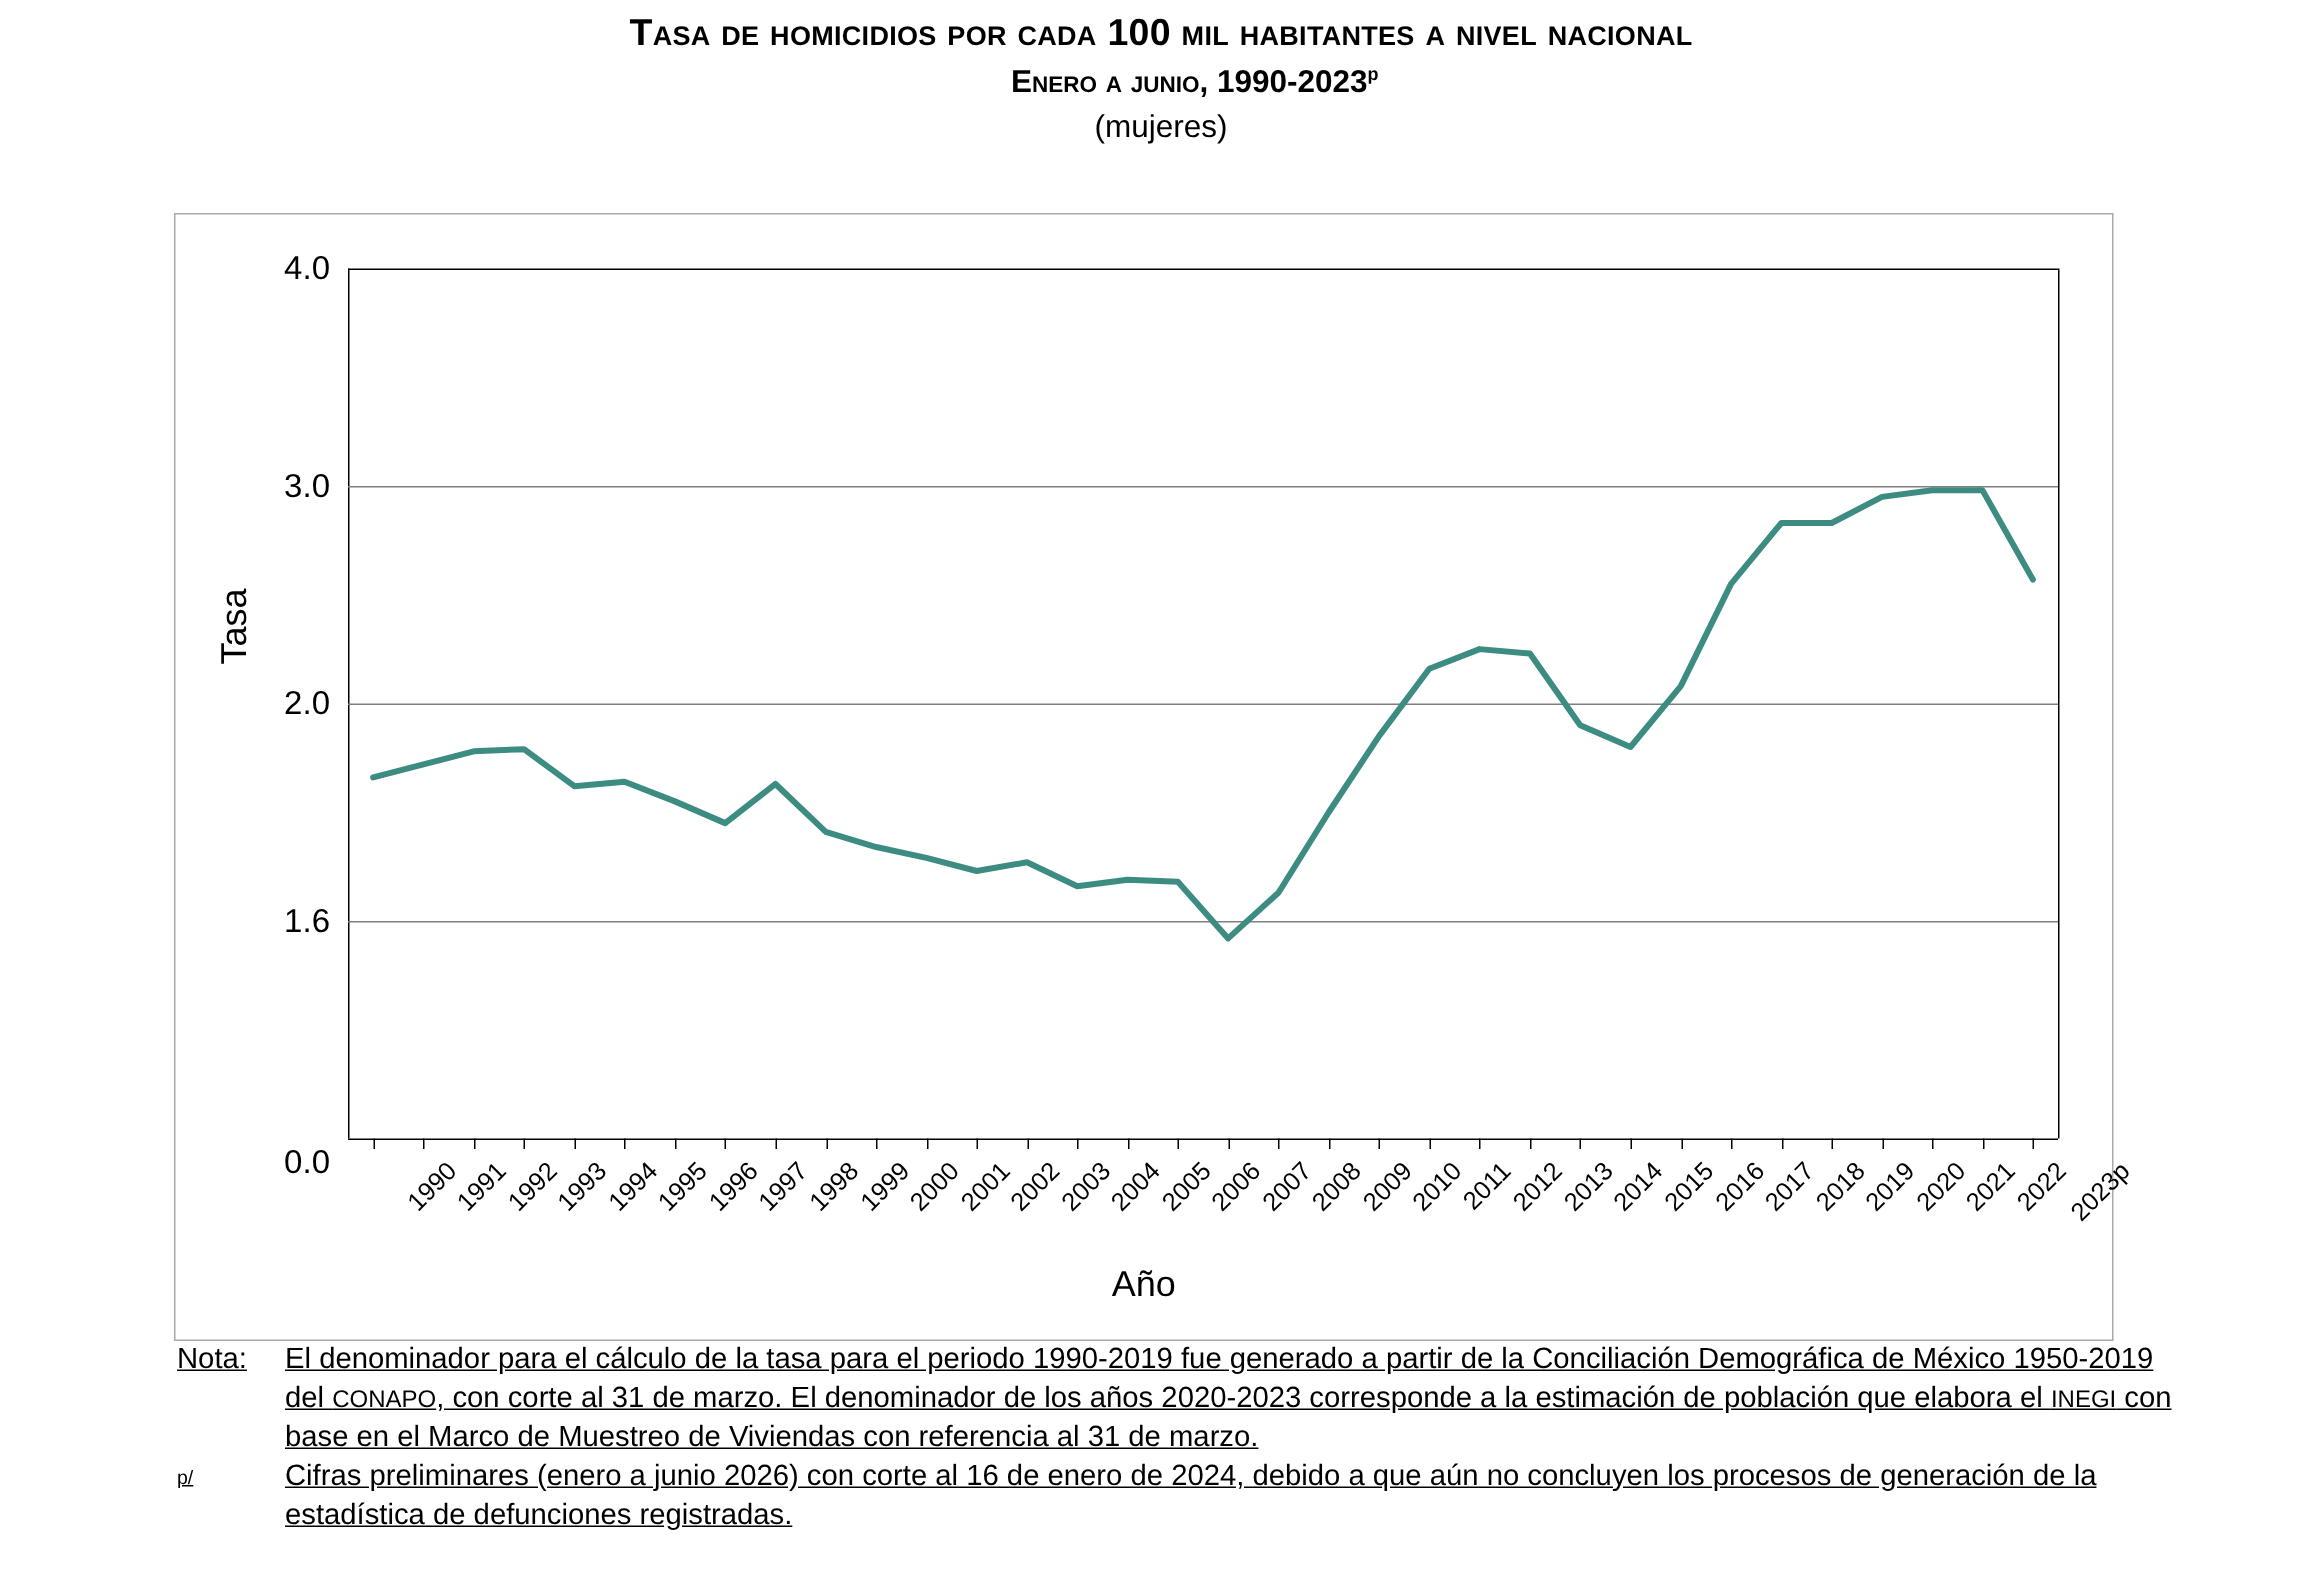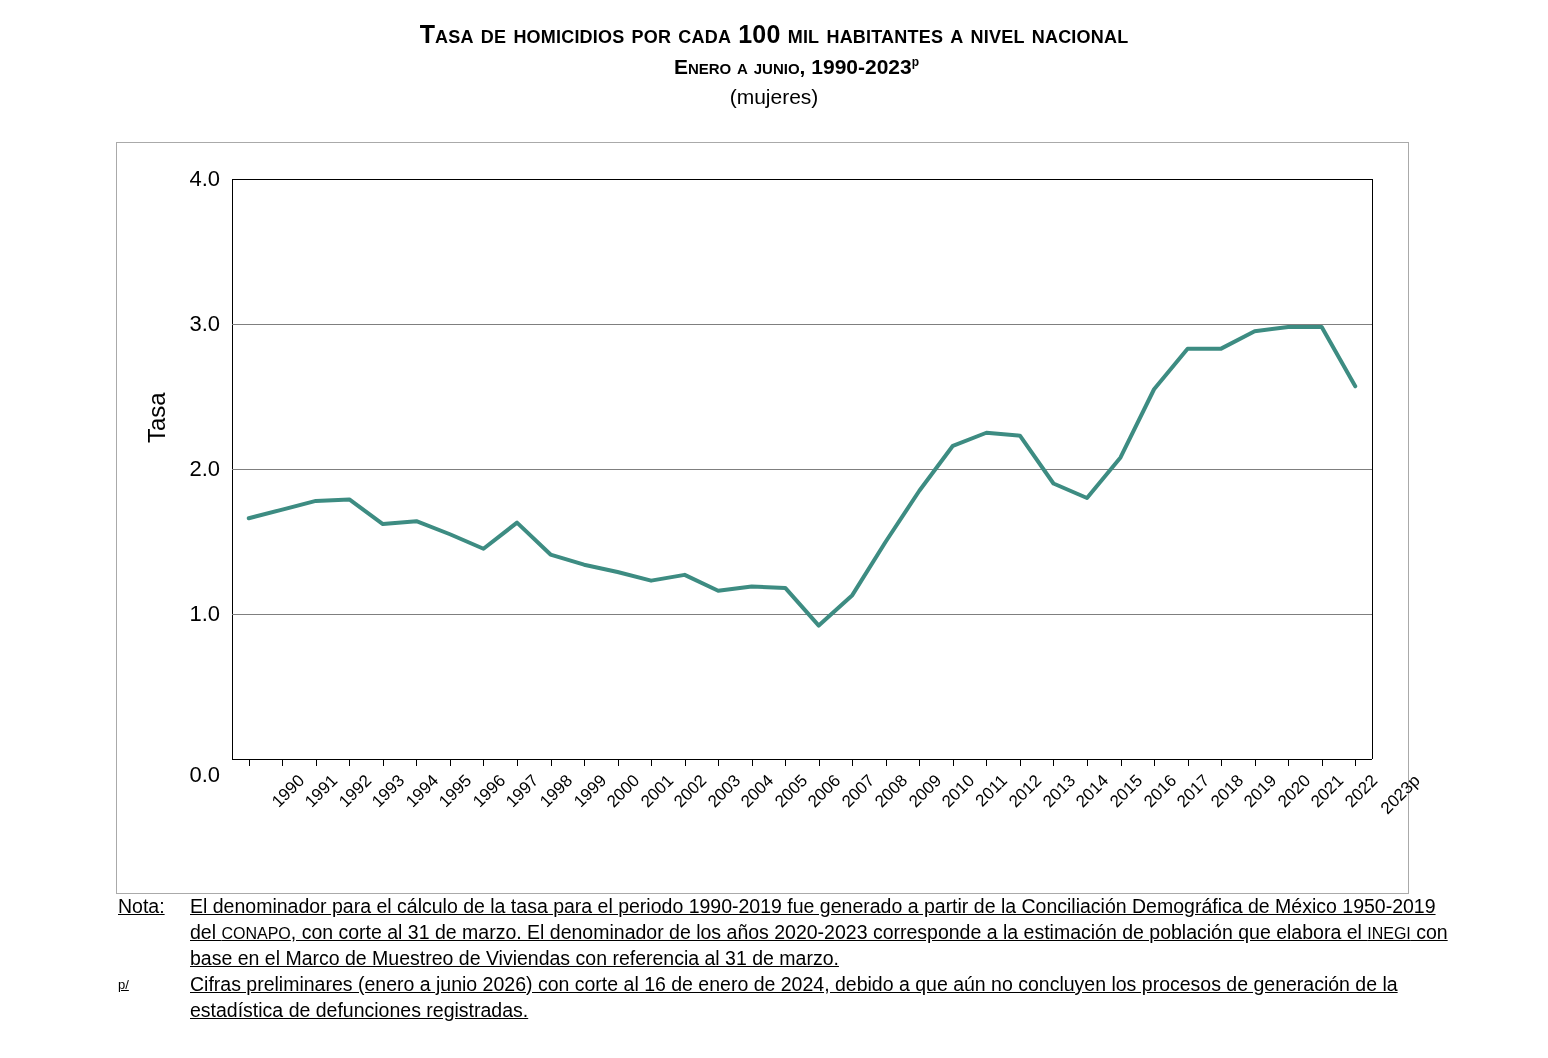--- a/index.html
+++ b/index.html
@@ -17,21 +17,21 @@
   }
   .page {
     position: relative;
     width: 1548px;
     height: 1058px;
   }
 
   
   .title-block {
     text-align: center;
-    padding-top: 20px;
+    padding-top: 8px;
   }
   .title-main {
     font-size: 25px;
     font-weight: bold;
     letter-spacing: 0.2px;
     line-height: 1.15;
   }
   .title-main .big {
     font-size: 25px;
   }
@@ -196,34 +196,35 @@
     </div>
     <div class="title-sub">
       <span class="sc">Enero a junio, 1990-2023</span><sup>p</sup>
     </div>
     <div class="title-third">(mujeres)</div>
   </div>
 
   <div class="chart-frame">
 
     <div class="axis-y-title">Tasa</div>
+    <div class="axis-x-title">Año</div>
 
     <div class="plot" id="plot">
       <div class="plot-border-top"></div>
       <div class="plot-border-bottom"></div>
       <div class="plot-border-left"></div>
       <div class="plot-border-right"></div>
       <div id="grid-layer">
           <div class="gridline" style="top: 435px;"></div>
           <div class="gridline" style="top: 290px;"></div>
           <div class="gridline" style="top: 145px;"></div>
         </div>
       <div id="ytick-layer">
           <div class="ytick-label" style="top: 596px;">0.0</div>
-          <div class="ytick-label" style="top: 435px;">1.0</div>
+          <div class="ytick-label" style="top: 435px;">1.6</div>
           <div class="ytick-label" style="top: 290px;">2.0</div>
           <div class="ytick-label" style="top: 145px;">3.0</div>
           <div class="ytick-label" style="top: 0px;">4.0</div>
         </div>
       <div id="xtick-layer">
           <div class="xtick" style="left: 16.7647px; top: 580px;"></div>
           <div class="xtick" style="left: 50.2941px; top: 580px;"></div>
           <div class="xtick" style="left: 83.8235px; top: 580px;"></div>
           <div class="xtick" style="left: 117.353px; top: 580px;"></div>
           <div class="xtick" style="left: 150.882px; top: 580px;"></div>

